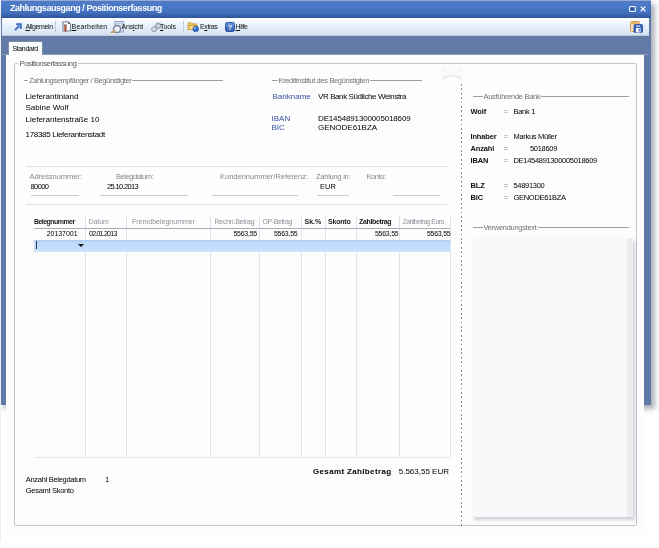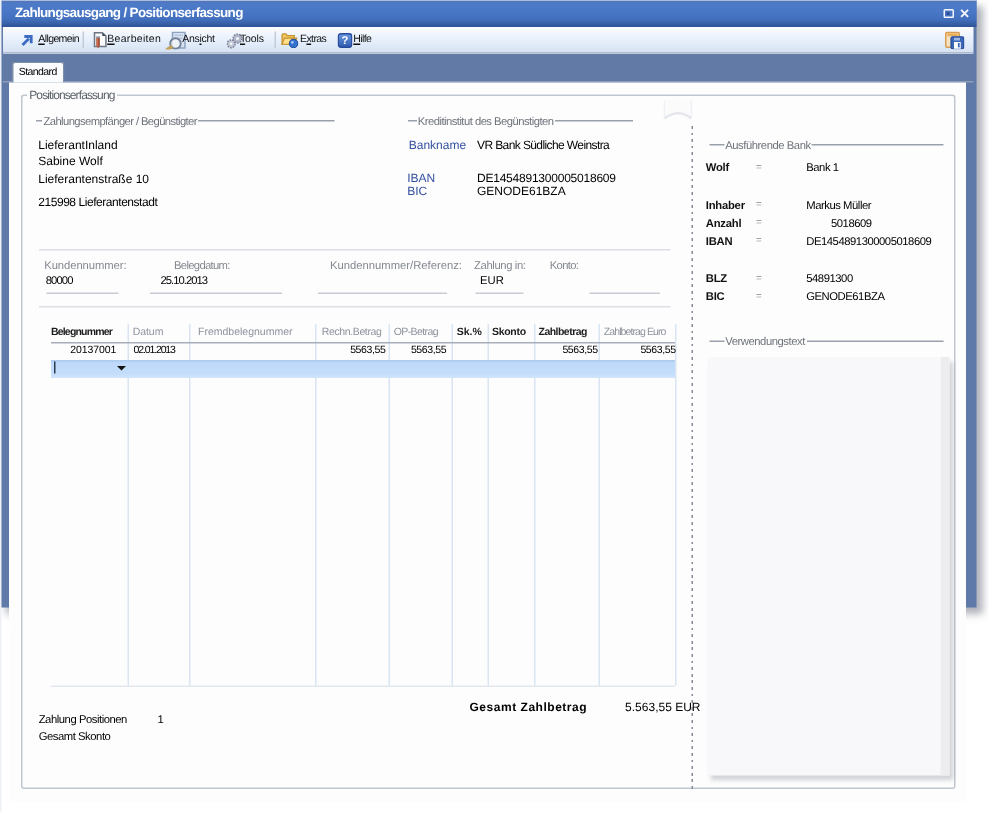--- a/index.html
+++ b/index.html
@@ -30,21 +30,21 @@
 .hline{position:absolute;height:1px;background:#dcdfe5;}
 .vgrid{position:absolute;top:216px;height:241px;width:1px;background:#d9e5f1;}
 .hcellb{position:absolute;top:218px;font-size:7px;color:#1c1c1c;font-weight:bold;}
 .hcellg{position:absolute;top:218px;font-size:7px;color:#8d939b;}
 .rval{position:absolute;top:230px;font-size:7px;letter-spacing:-.25px;color:#000;}
 #selrow{position:absolute;left:34px;top:239.5px;width:416px;height:12px;background:linear-gradient(180deg,#aac9ec 0,#bfdafa 2px,#c3ddfb 9px,#d2e5fc 12px);}
 #cursor{position:absolute;left:35.5px;top:241px;width:1px;height:8px;background:#2d3c50;}
 #ddarr{position:absolute;left:77.5px;top:243.5px;width:0;height:0;border-left:3px solid transparent;border-right:3px solid transparent;border-top:3.5px solid #111;}
 .rlabel{position:absolute;font-size:7.5px;font-weight:bold;color:#111;letter-spacing:-.15px;}
 .req{position:absolute;font-size:6.5px;color:#7e838c;}
-.rv{position:absolute;font-size:7.5px;color:#000;letter-spacing:-.3px;margin-left:24px;}
+.rv{position:absolute;font-size:7.5px;color:#000;letter-spacing:-.3px;}
 #vwbox{position:absolute;left:472px;top:238px;width:161px;height:279px;background:#f8f8fa;border-right:6px solid #ededf0;box-sizing:border-box;box-shadow:2px 3px 3px rgba(140,145,155,.4);}
 #dots{position:absolute;left:461px;top:84px;width:1px;height:442px;background:repeating-linear-gradient(180deg,#848b96 0,#848b96 1.8px,transparent 1.8px,transparent 4.4px);}
 </style></head>
 <body>
 <div id="win">
   <div style="position:absolute;left:0;top:0;width:1px;height:541px;background:#edf0f5;z-index:9;"></div>
   <div id="title">
       <span class="txt">Zahlungsausgang / Positionserfassung</span>
     <span id="btn-rest"></span>
       <span id="btn-x">✕</span>
@@ -111,32 +111,32 @@
   <div id="tab">
       <span>Standard</span>
     </div>
   <div id="fs"></div>
   <span id="fslbl" style="left:17.5px;letter-spacing:-.6px;">Positionserfassung</span>
 
   <div class="shdr" style="left:24px;top:75.5px;width:199px;letter-spacing:-.4px;justify-content:center;">Zahlungsempfänger / Begünstigter<i></i></div>
   <span class="abs t8" style="left:25.5px;top:91.5px;">LieferantInland</span>
   <span class="abs t8" style="left:25.5px;top:103px;">Sabine Wolf</span>
   <span class="abs t8" style="left:25.5px;top:114.5px;">Lieferantenstraße 10</span>
-  <span class="abs t8" style="left:25.5px;top:129.5px;letter-spacing:-.3px;">215998 Lieferantenstadt</span>
+  <span class="abs t8" style="left:25.5px;top:129.5px;letter-spacing:-.3px;">178385 Lieferantenstadt</span>
 
   <div class="shdr" style="left:271.5px;top:75.5px;width:150px;letter-spacing:-.35px;--d:6px;">Kreditinstitut des Begünstigten<i></i></div>
   <span class="abs t8 blue" style="left:272.5px;top:92px;">Bankname</span>
   <span class="abs t8" style="left:318px;top:92px;letter-spacing:-.4px;">VR Bank Südliche Weinstra</span>
   <span class="abs t8 blue" style="left:271.5px;top:113.5px;">IBAN</span>
   <span class="abs t8" style="left:318px;top:113.5px;letter-spacing:-.15px;">DE1454891300005018609</span>
   <span class="abs t8 blue" style="left:271.5px;top:123px;">BIC</span>
   <span class="abs t8" style="left:318px;top:123px;">GENODE61BZA</span>
 
   <div class="hline" style="left:26px;top:166px;width:421px;"></div>
-  <span class="abs t75 gray" style="left:29.5px;top:171.5px;letter-spacing:-.05px;">Kundennummer:</span>
+  <span class="abs t75 gray" style="left:29.5px;top:171.5px;letter-spacing:-.05px;">Adressnummer:</span>
   <span class="abs t75 gray" style="left:116px;top:171.5px;letter-spacing:-.45px;">Belegdatum:</span>
   <span class="abs t75 gray" style="left:220px;top:171.5px;letter-spacing:0;">Kundennummer/Referenz:</span>
   <span class="abs t75 gray" style="left:316px;top:171.5px;letter-spacing:-.25px;">Zahlung in:</span>
   <span class="abs t75 gray" style="left:366.5px;top:171.5px;letter-spacing:-.45px;">Konto:</span>
   <span class="abs t75" style="left:30.5px;top:182px;letter-spacing:-.6px;">80000</span>
   <span class="abs t75" style="left:107px;top:182px;letter-spacing:-.65px;">25.10.2013</span>
   <span class="abs t75" style="left:320px;top:182px;">EUR</span>
   <div class="fline" style="left:30.5px;top:194.5px;width:48.5px;"></div>
   <div class="fline" style="left:100px;top:194.5px;width:88px;"></div>
   <div class="fline" style="left:211.5px;top:194.5px;width:86px;"></div>
@@ -168,22 +168,22 @@
   <span class="rval" style="left:217px;width:40px;text-align:right;">5563,55</span>
   <span class="rval" style="left:257.5px;width:40px;text-align:right;">5563,55</span>
   <span class="rval" style="left:358.5px;width:40px;text-align:right;">5563,55</span>
   <span class="rval" style="left:410.5px;width:40px;text-align:right;">5563,55</span>
   <div id="selrow"></div>
   <div id="cursor"></div>
   <div id="ddarr"></div>
   <div class="abs" style="left:34px;top:457px;width:416px;height:1px;background:#e2e7ee;"></div>
 
   <span class="abs t8" style="left:313px;top:467px;font-weight:bold;letter-spacing:.35px;">Gesamt Zahlbetrag</span>
-  <span class="abs t8" style="left:397px;top:467px;width:70px;text-align:right;">5.563,55 EUR</span>
-  <span class="abs t75" style="left:25.8px;top:474.5px;letter-spacing:-.3px;">Zahlung Positionen</span>
+  <span class="abs t8" style="left:379px;top:467px;width:70px;text-align:right;">5.563,55 EUR</span>
+  <span class="abs t75" style="left:25.8px;top:474.5px;letter-spacing:-.3px;">Anzahl Belegdatum</span>
   <span class="abs t75" style="left:105px;top:474.5px;">1</span>
   <span class="abs t75" style="left:25.8px;top:486px;letter-spacing:-.3px;">Gesamt Skonto</span>
 
   <svg class="abs" style="left:442px;top:64px;" width="20" height="16" viewBox="0 0 20 16">
       <path d="M1 15 L1 3 Q10 1 19 3 L19 15 Q10 8 1 15 Z" fill="#fbfbfc"></path>
       <path d="M1 15 Q10 8 19 15" stroke="#e5e7ec" stroke-width="1.6" fill="none"></path>
       <path d="M1 14 L1 3 M19 3 L19 14" stroke="#f0f1f4" stroke-width="1" fill="none"></path>
     </svg>
   <div id="dots"></div>
 

